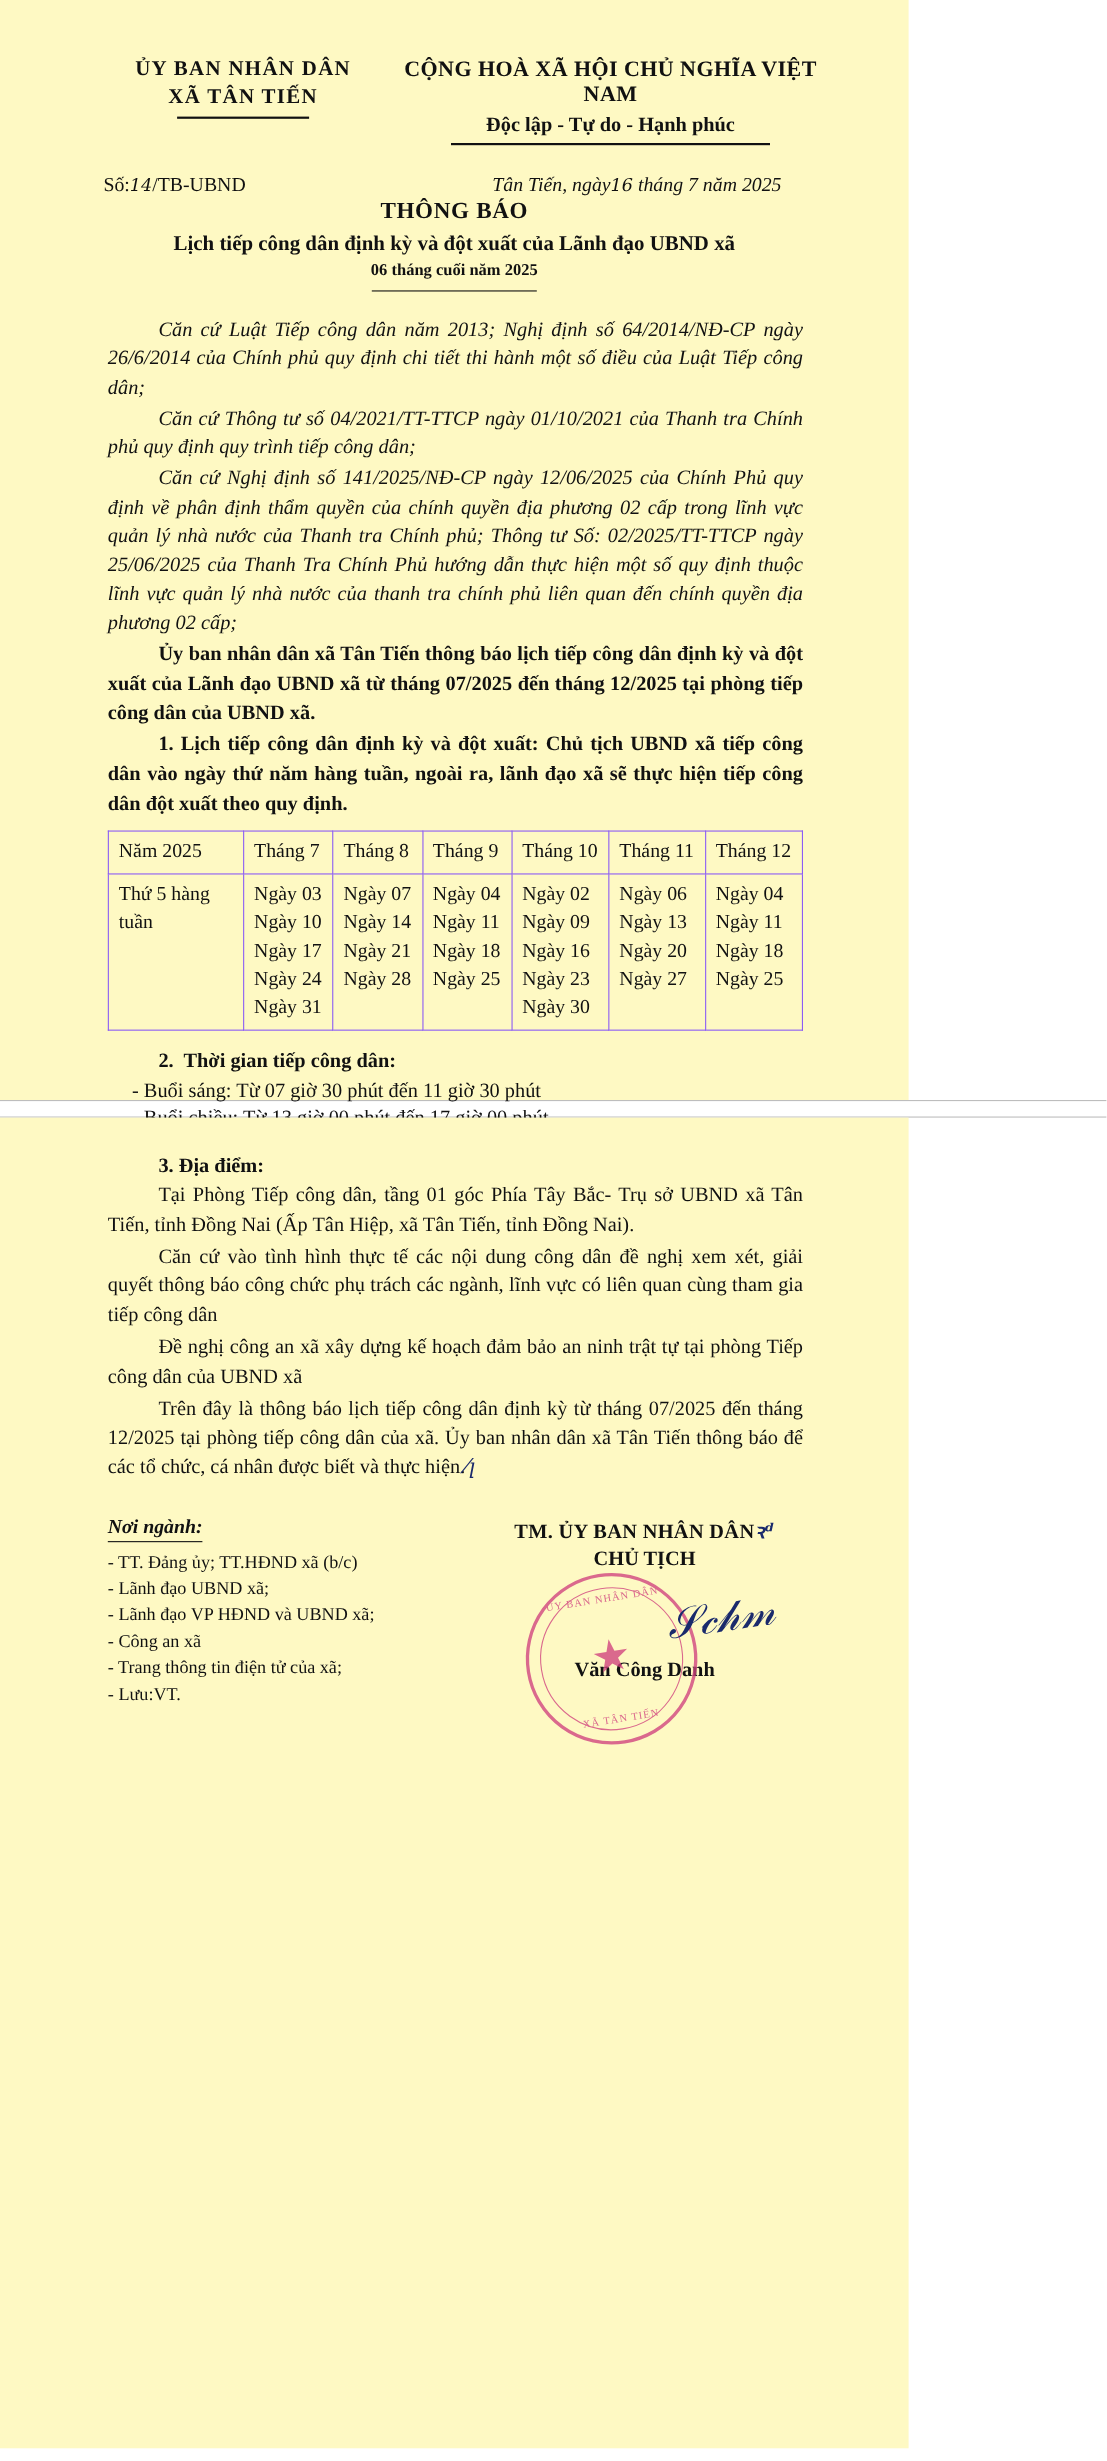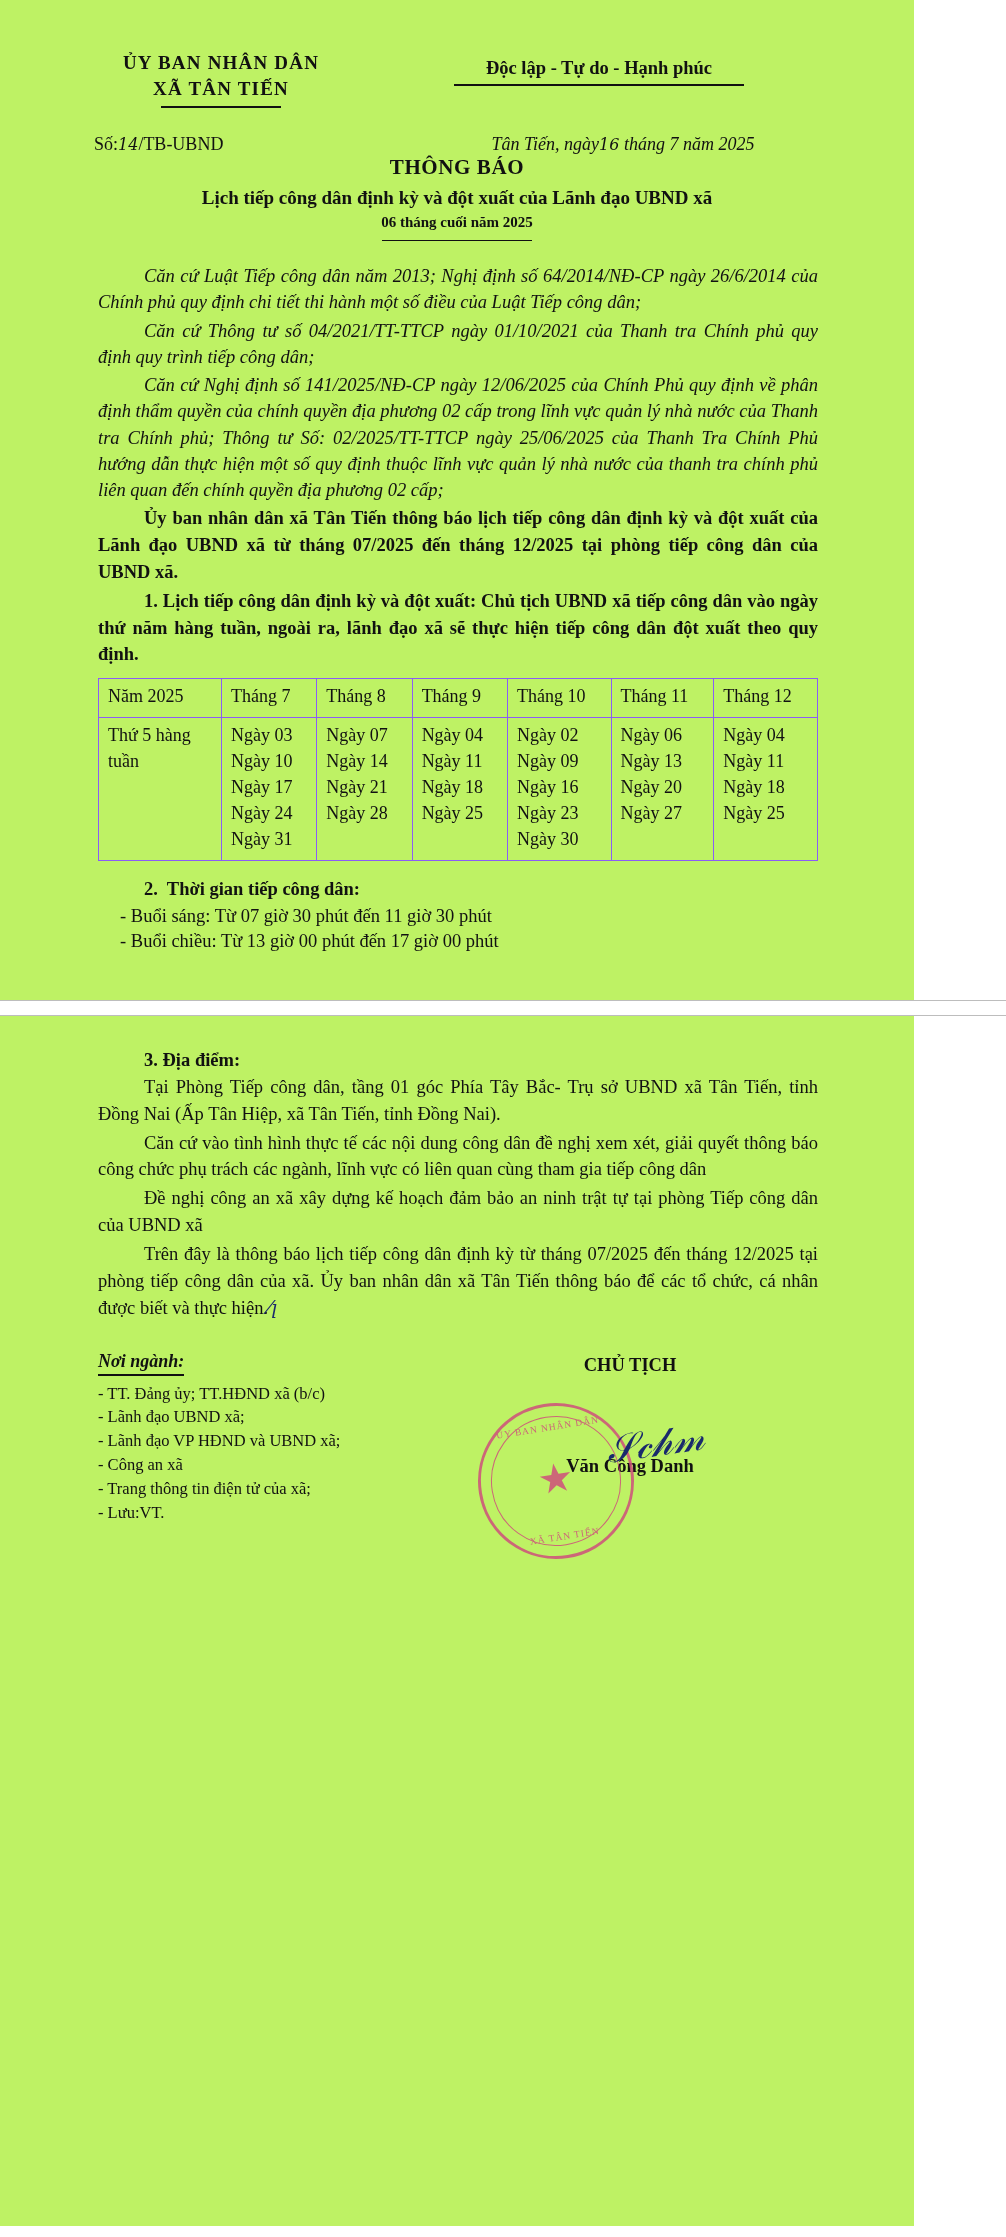--- a/index.html
+++ b/index.html
@@ -7,22 +7,22 @@
     padding: 0;
     background: #ffffff;
   }
   body {
     width: 1006px;
     font-family: "Liberation Serif", serif;
     color: #111111;
   }
   .page {
     position: relative;
-    width: 914px;
-    background: #bef264;
+    width: 826px;
+    background: #fef9c3;
     box-sizing: border-box;
   }
   .page-one {
     height: 1000px;
     padding: 40px 72px 0 72px;
   }
   .page-gap {
     height: 14px;
     background: #ffffff;
     border-top: 1px solid #bdbdbd;
@@ -334,20 +334,21 @@
 
 <div class="page page-one">
 
   <div class="doc-header">
     <div class="header-left">
       <div class="org-line1">ỦY BAN NHÂN DÂN</div>
       <div class="org-line2">XÃ TÂN TIẾN</div>
       <div class="org-underline"></div>
     </div>
     <div class="header-right">
+      <div class="nation-line1">CỘNG HOÀ XÃ HỘI CHỦ NGHĨA VIỆT NAM</div>
       <div class="nation-line2">Độc lập - Tự do - Hạnh phúc</div>
       <div class="nation-underline"></div>
     </div>
   </div>
 
   <div class="meta-row">
     <div class="doc-number">
       <span>Số:</span><span class="handwritten">14</span><span>/TB-UBND</span>
     </div>
     <div class="place-date">
@@ -455,20 +456,21 @@
         <li>- TT. Đảng ủy; TT.HĐND xã (b/c)</li>
         <li>- Lãnh đạo UBND xã;</li>
         <li>- Lãnh đạo VP HĐND và UBND xã;</li>
         <li>- Công an xã</li>
         <li>- Trang thông tin điện tử của xã;</li>
         <li>- Lưu:VT.</li>
       </ul>
     </div>
 
     <div class="signature">
+      <div class="sign-org"><span>TM. ỦY BAN NHÂN DÂN</span><span class="ink-mark">ꝛᵈ</span></div>
       <div class="sign-title">CHỦ TỊCH</div>
 
       <div class="stamp">
         <div class="stamp-inner"></div>
         <div class="stamp-text-top">ỦY BAN NHÂN DÂN</div>
         <div class="stamp-star">★</div>
         <div class="stamp-text-bottom">XÃ TÂN TIẾN</div>
       </div>
       <div class="signature-scribble">𝒮𝒸𝒽𝓂</div>
 

